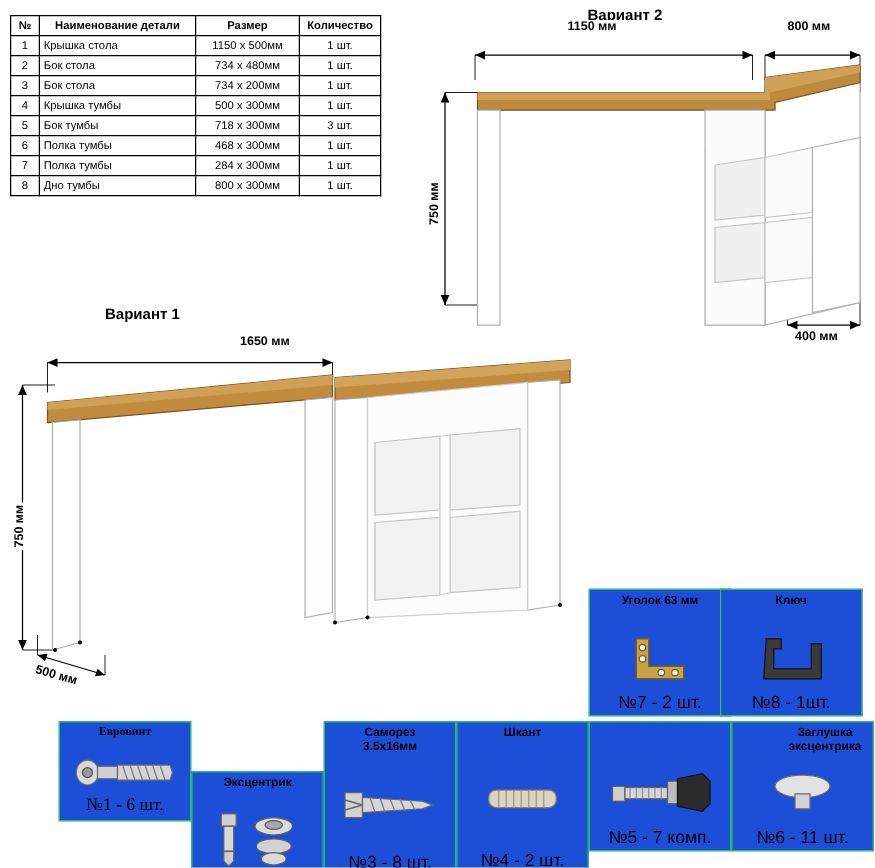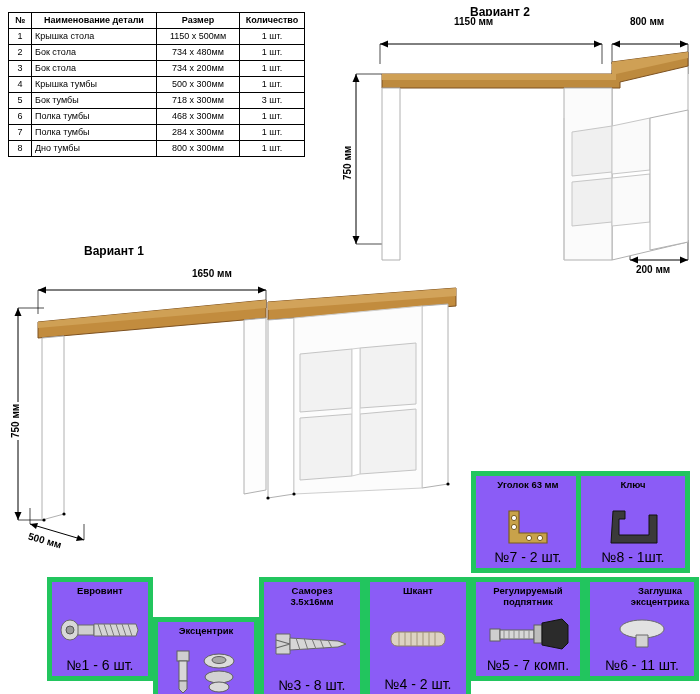--- a/index.html
+++ b/index.html
@@ -26,21 +26,21 @@
   #parts-table td.qty{text-align:center;width:58px;}
 
   
   .heading{font-weight:bold;font-size:12px;}
 
   
   .dimlabel{font-size:10px;font-weight:bold;background:#fff;padding:0 2px;}
   .dimlabel.vert{transform:rotate(-90deg);transform-origin:left top;white-space:nowrap;}
 
   
-  .hwbox{border:5px solid #22c55e;box-sizing:border-box;position:absolute;background:#8b5cf6;}
+  .hwbox{border:1px solid #22c55e;box-sizing:border-box;position:absolute;background:#1d4ed8;}
   .hwtitle{font-size:9.5px;font-weight:bold;text-align:center;line-height:11px;padding-top:3px;}
   .hwcap{font-size:14px;text-align:center;position:absolute;bottom:3px;left:0;right:0;}
   .hwart{position:absolute;left:0;right:0;top:17px;bottom:16px;display:flex;align-items:center;justify-content:center;}
   .hwbox.tall .hwart{top:26px;}
 </style>
 </head>
 <body>
 
 <table class="abs" id="parts-table">
   <thead>
@@ -152,21 +152,21 @@
   <polygon points="292,104 330,96 330,148 292,152" fill="#fafafa" stroke="#c6c6c6" stroke-width="1"></polygon>
   <polygon points="292,156 330,152 330,200 292,204" fill="#fafafa" stroke="#c6c6c6" stroke-width="1"></polygon>
   <polygon points="330,96 368,88 368,220 330,228" fill="#ffffff" stroke="#b0b0b0" stroke-width="1"></polygon>
 
   <line x1="244" y1="96" x2="244" y2="238" stroke="#c9c9c9" stroke-width="1"></line>
 </svg>
 
 <div class="abs dimlabel" style="top:16px;left:452px;">1150 мм</div>
 <div class="abs dimlabel" style="top:16px;left:628px;">800 мм</div>
 <div class="abs dimlabel vert" style="top:182px;left:342px;">750 мм</div>
-<div class="abs dimlabel" style="top:264px;left:634px;">200 мм</div>
+<div class="abs dimlabel" style="top:264px;left:634px;">400 мм</div>
 
 <div class="abs heading" style="top:244px;left:84px;">Вариант 1</div>
 
 <svg class="abs" style="top:262px;left:4px;" width="470" height="320">
 
   <g stroke="#000" stroke-width="1">
     <line x1="34" y1="28" x2="262" y2="28"></line>
     <polygon points="34,28 42,24.5 42,31.5" fill="#000" stroke="none"></polygon>
     <polygon points="262,28 254,24.5 254,31.5" fill="#000" stroke="none"></polygon>
     <line x1="34" y1="28" x2="34" y2="52" stroke-width="0.7"></line>
@@ -238,21 +238,21 @@
 <div class="hwbox tall" style="left:576px;top:471px;width:114px;height:102px;">
   <div class="hwtitle">Ключ</div>
   <div class="hwart">
     <svg width="60" height="44" viewBox="0 0 60 44">
       <path d="M10 6 L22 6 L22 14 L16 14 L16 30 L46 30 L46 10 L54 10 L54 38 L8 38 Z" fill="#3a3a3a" stroke="#111" stroke-width="1"></path>
     </svg>
   </div>
   <div class="hwcap">№8 - 1шт.</div>
 </div>
 
-<div class="hwbox" style="left:47px;top:577px;width:106px;height:104px;">
+<div class="hwbox" style="left:47px;top:577px;width:106px;height:80px;font-family:Liberation Serif, serif;">
   <div class="hwtitle">Евровинт</div>
   <div class="hwart">
     <svg width="84" height="30" viewBox="0 0 84 30">
       <ellipse cx="12" cy="15" rx="9" ry="10" fill="#d8d8d8" stroke="#6a6a6a" stroke-width="1"></ellipse>
       <circle cx="12" cy="15" r="4" fill="#9a9a9a" stroke="#555" stroke-width="1"></circle>
       <rect x="20" y="10" width="16" height="10" fill="#cfcfcf" stroke="#6a6a6a" stroke-width="1"></rect>
       <path d="M36 9 L78 9 L80 15 L78 21 L36 21 Z" fill="#d5d5d5" stroke="#6a6a6a" stroke-width="1"></path>
       <path d="M40 9 L44 21 M46 9 L50 21 M52 9 L56 21 M58 9 L62 21 M64 9 L68 21 M70 9 L74 21" stroke="#7a7a7a" stroke-width="1" fill="none"></path>
     </svg>
   </div>
@@ -296,24 +296,20 @@
   <div class="hwart">
     <svg width="70" height="26" viewBox="0 0 70 26">
       <rect x="8" y="6" width="54" height="14" rx="6" fill="#ddd3c2" stroke="#8c7f6a" stroke-width="1"></rect>
       <path d="M16 6 v14 M22 6 v14 M28 6 v14 M34 6 v14 M40 6 v14 M46 6 v14 M52 6 v14" stroke="#a2947d" stroke-width="1"></path>
     </svg>
   </div>
   <div class="hwcap">№4 - 2 шт.</div>
 </div>
 
 <div class="hwbox tall" style="left:471px;top:577px;width:114px;height:104px;">
-  <div class="hwtitle">
-    <div>Регулируемый</div>
-    <div>подпятник</div>
-  </div>
   <div class="hwart">
     <svg width="88" height="34" viewBox="0 0 88 34">
       <rect x="6" y="12" width="10" height="12" fill="#cfcfcf" stroke="#5f5f5f" stroke-width="1"></rect>
       <rect x="16" y="13" width="34" height="9" fill="#d7d7d7" stroke="#5f5f5f" stroke-width="1"></rect>
       <path d="M20 13 v9 M25 13 v9 M30 13 v9 M35 13 v9 M40 13 v9 M45 13 v9" stroke="#8e8e8e" stroke-width="1"></path>
       <rect x="50" y="8" width="8" height="18" fill="#bdbdbd" stroke="#5f5f5f" stroke-width="1"></rect>
       <path d="M58 6 L78 2 L84 8 L84 26 L78 32 L58 28 Z" fill="#2b2b2b" stroke="#111" stroke-width="1"></path>
     </svg>
   </div>
   <div class="hwcap">№5 - 7 комп.</div>

